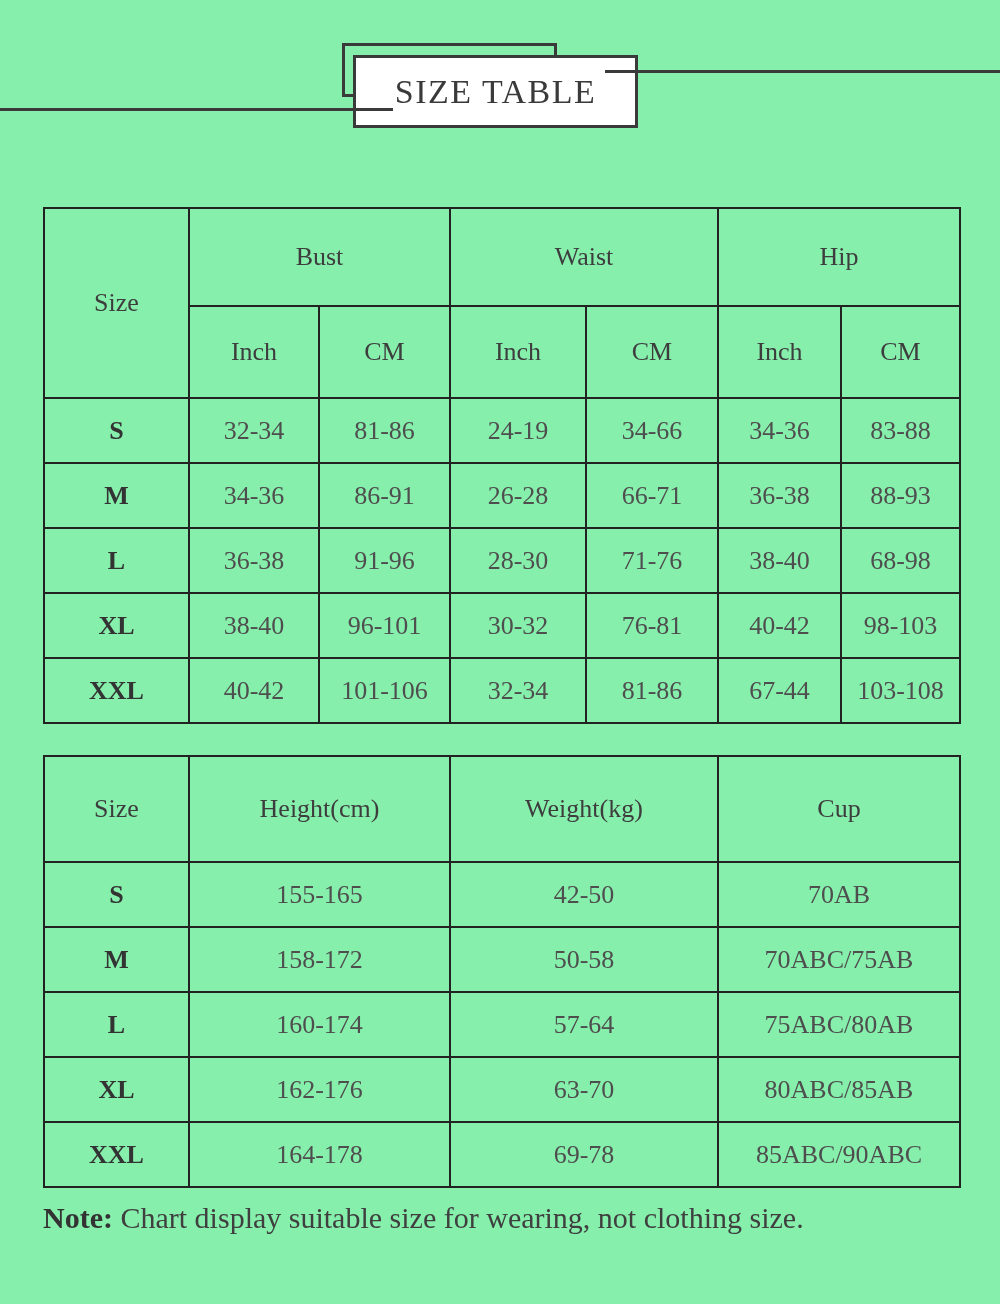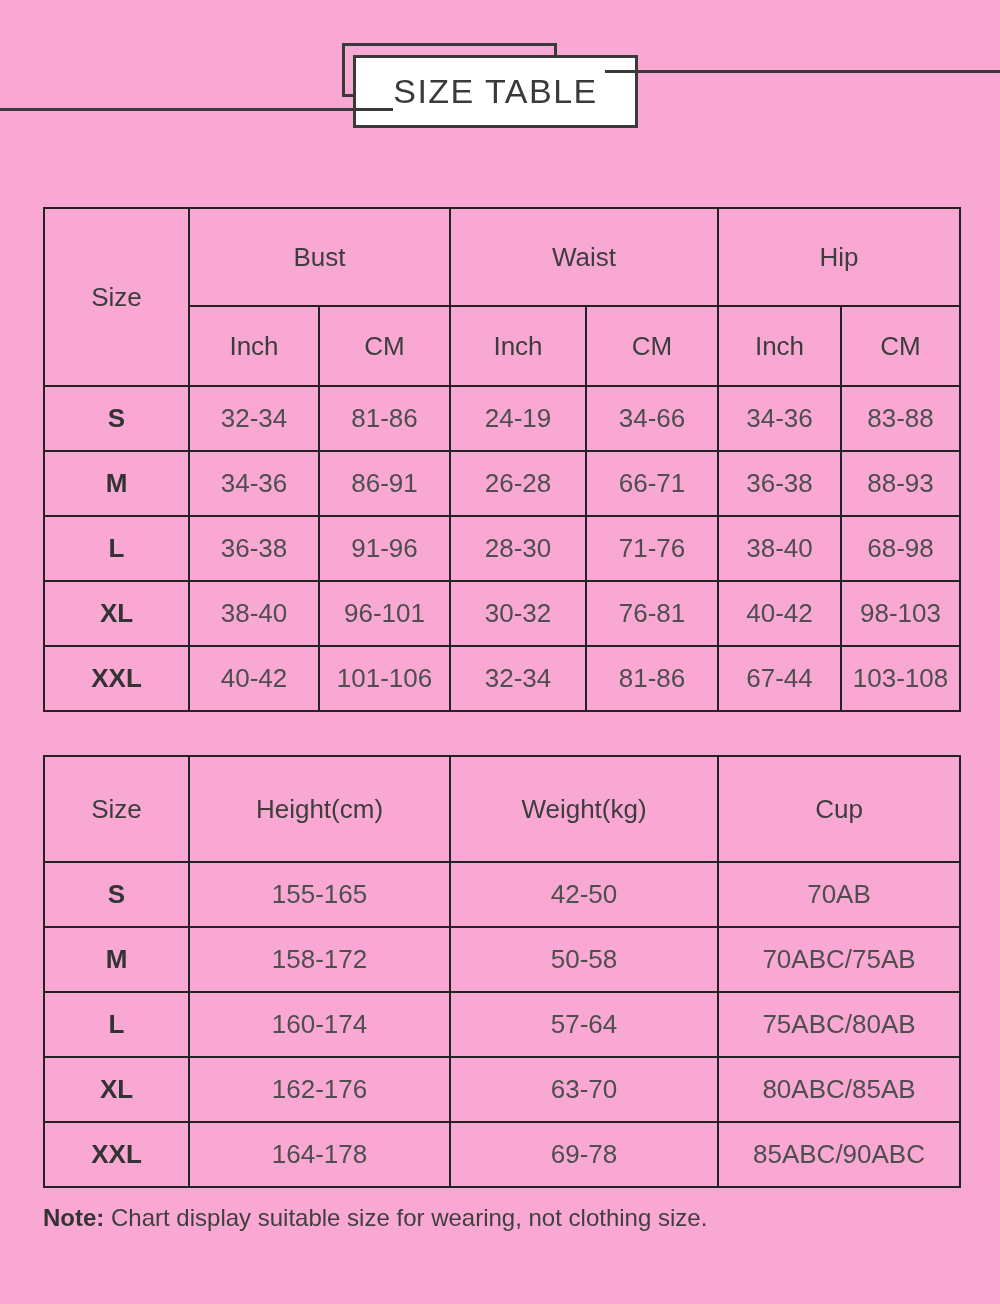--- a/index.html
+++ b/index.html
@@ -1,22 +1,22 @@
 <!DOCTYPE html>
 <html><head>
 <meta charset="utf-8">
 <style>
   * { margin: 0; padding: 0; box-sizing: border-box; }
   html, body { background: #ffffff; }
   .page {
     position: relative;
     width: 1000px;
     height: 1304px;
-    background: #f9a8d4;
-    font-family: Liberation Sans, sans-serif;
+    background: #86efac;
+    font-family: Liberation Serif, serif;
     color: #4a4a4a;
     overflow: hidden;
   }
 
   
   .deco-back {
     position: absolute;
     left: 342px; top: 43px;
     width: 215px; height: 54px;
     border: 3px solid #3a3a3a;
@@ -69,42 +69,42 @@
     vertical-align: middle;
     font-size: 26px;
     font-weight: 400;
     color: #4e4e4e;
     padding: 0;
   }
   th { color: #3d3d3d; }
 
   .t1 { top: 207px; }
   .t1 thead tr.groups { height: 98px; }
-  .t1 thead tr.units  { height: 80px; padding-left: 40px; }
+  .t1 thead tr.units  { height: 92px; padding-left: 40px; }
   .t1 tbody tr        { height: 65px; }
   .t1 tbody th {
     font-weight: 700;
     color: #333333;
   }
 
   .t2 { top: 755px; }
   .t2 thead tr { height: 106px; }
   .t2 tbody tr { height: 65px; }
   .t2 tbody th {
     font-weight: 700;
     color: #333333;
   }
 
   
   .note-block {
     position: absolute;
     left: 43px;
     top: 1198px;
     width: 930px;
-    font-size: 24px;
+    font-size: 30px;
     line-height: 40px;
     color: #3f3f3f;
   }
   .note-label { font-weight: 700; color: #333333; }
 </style>
 </head>
 <body>
 
 <div class="page">
 

